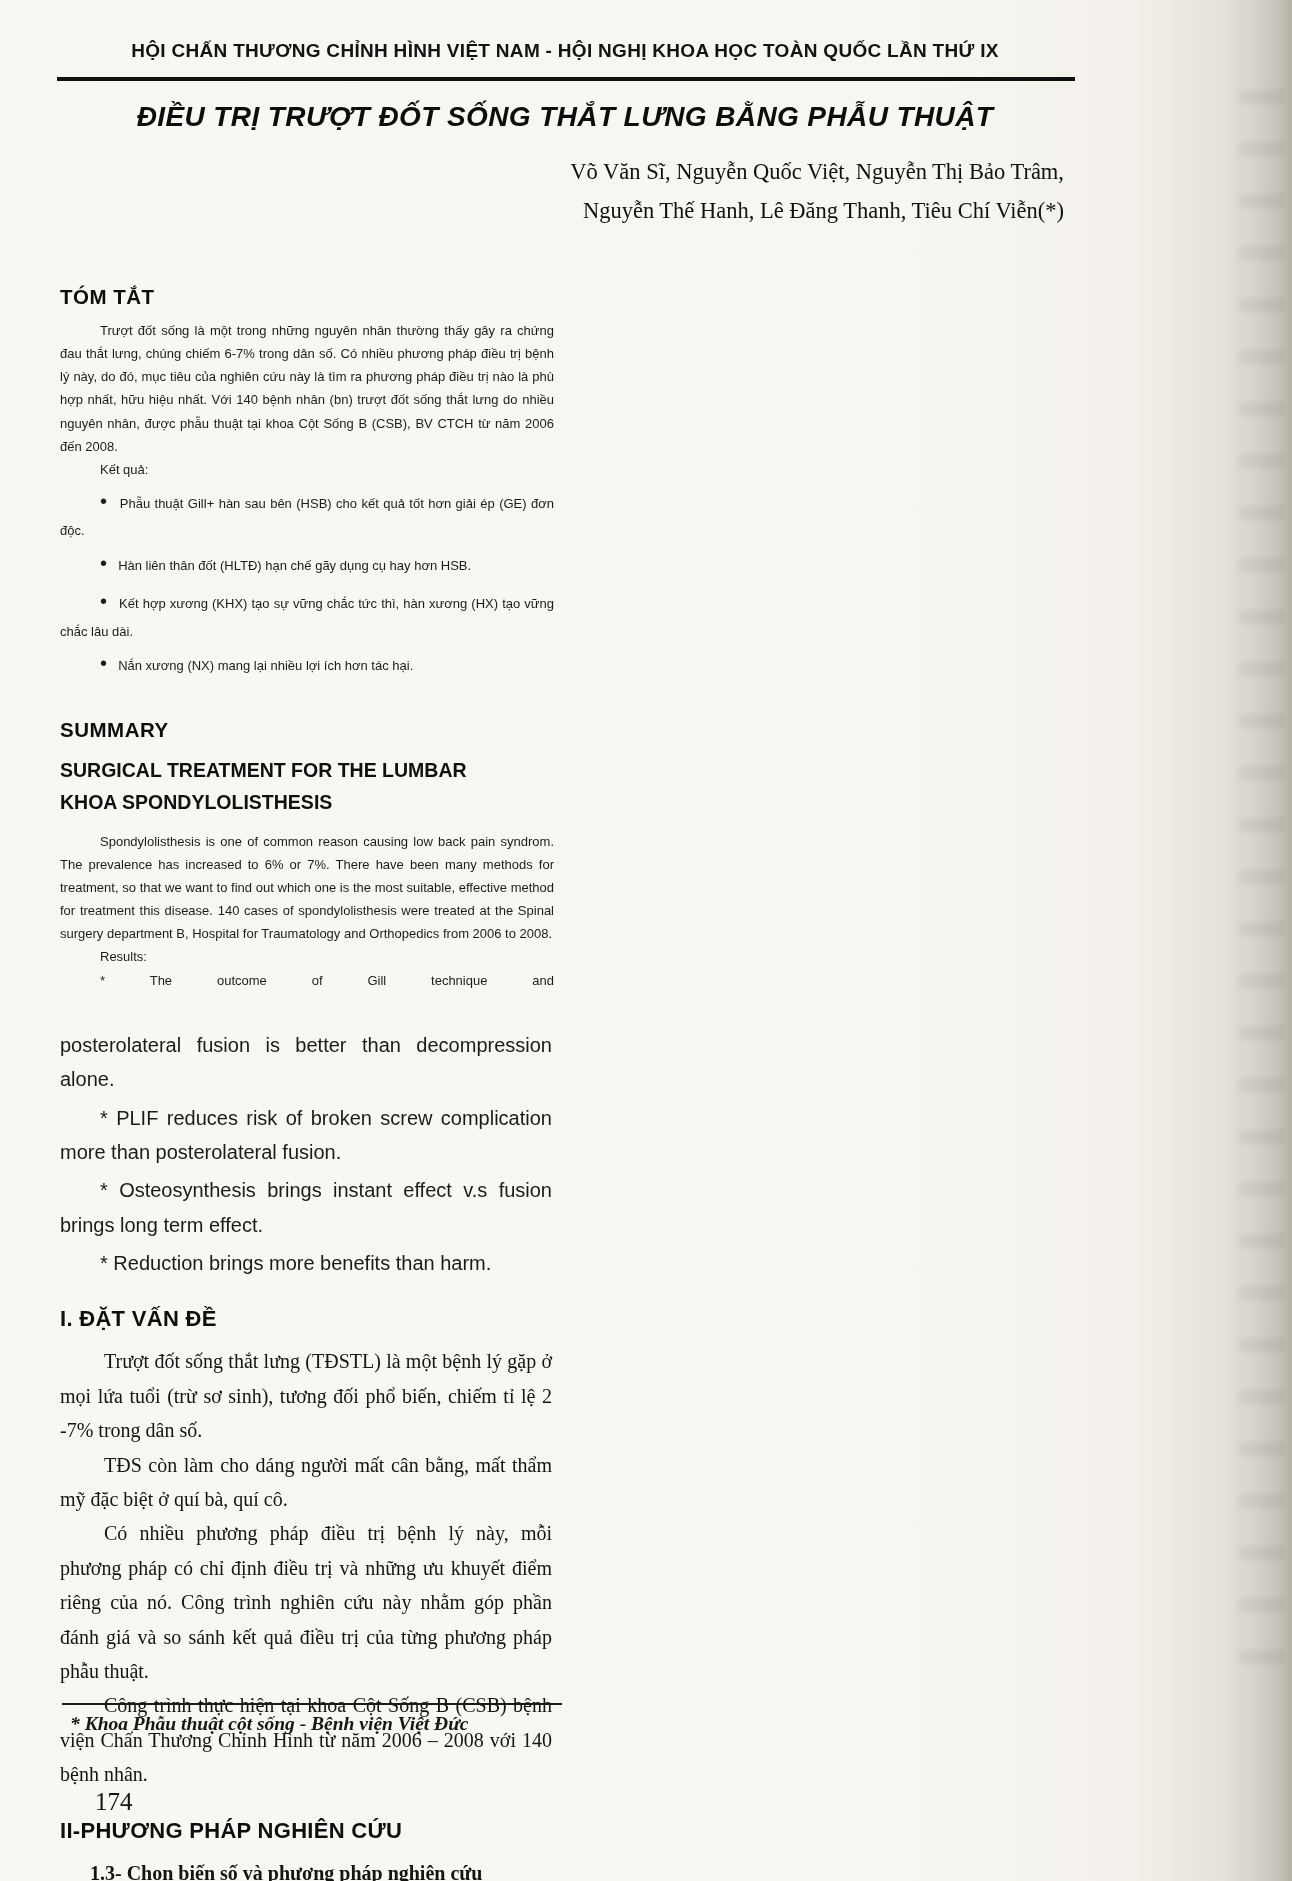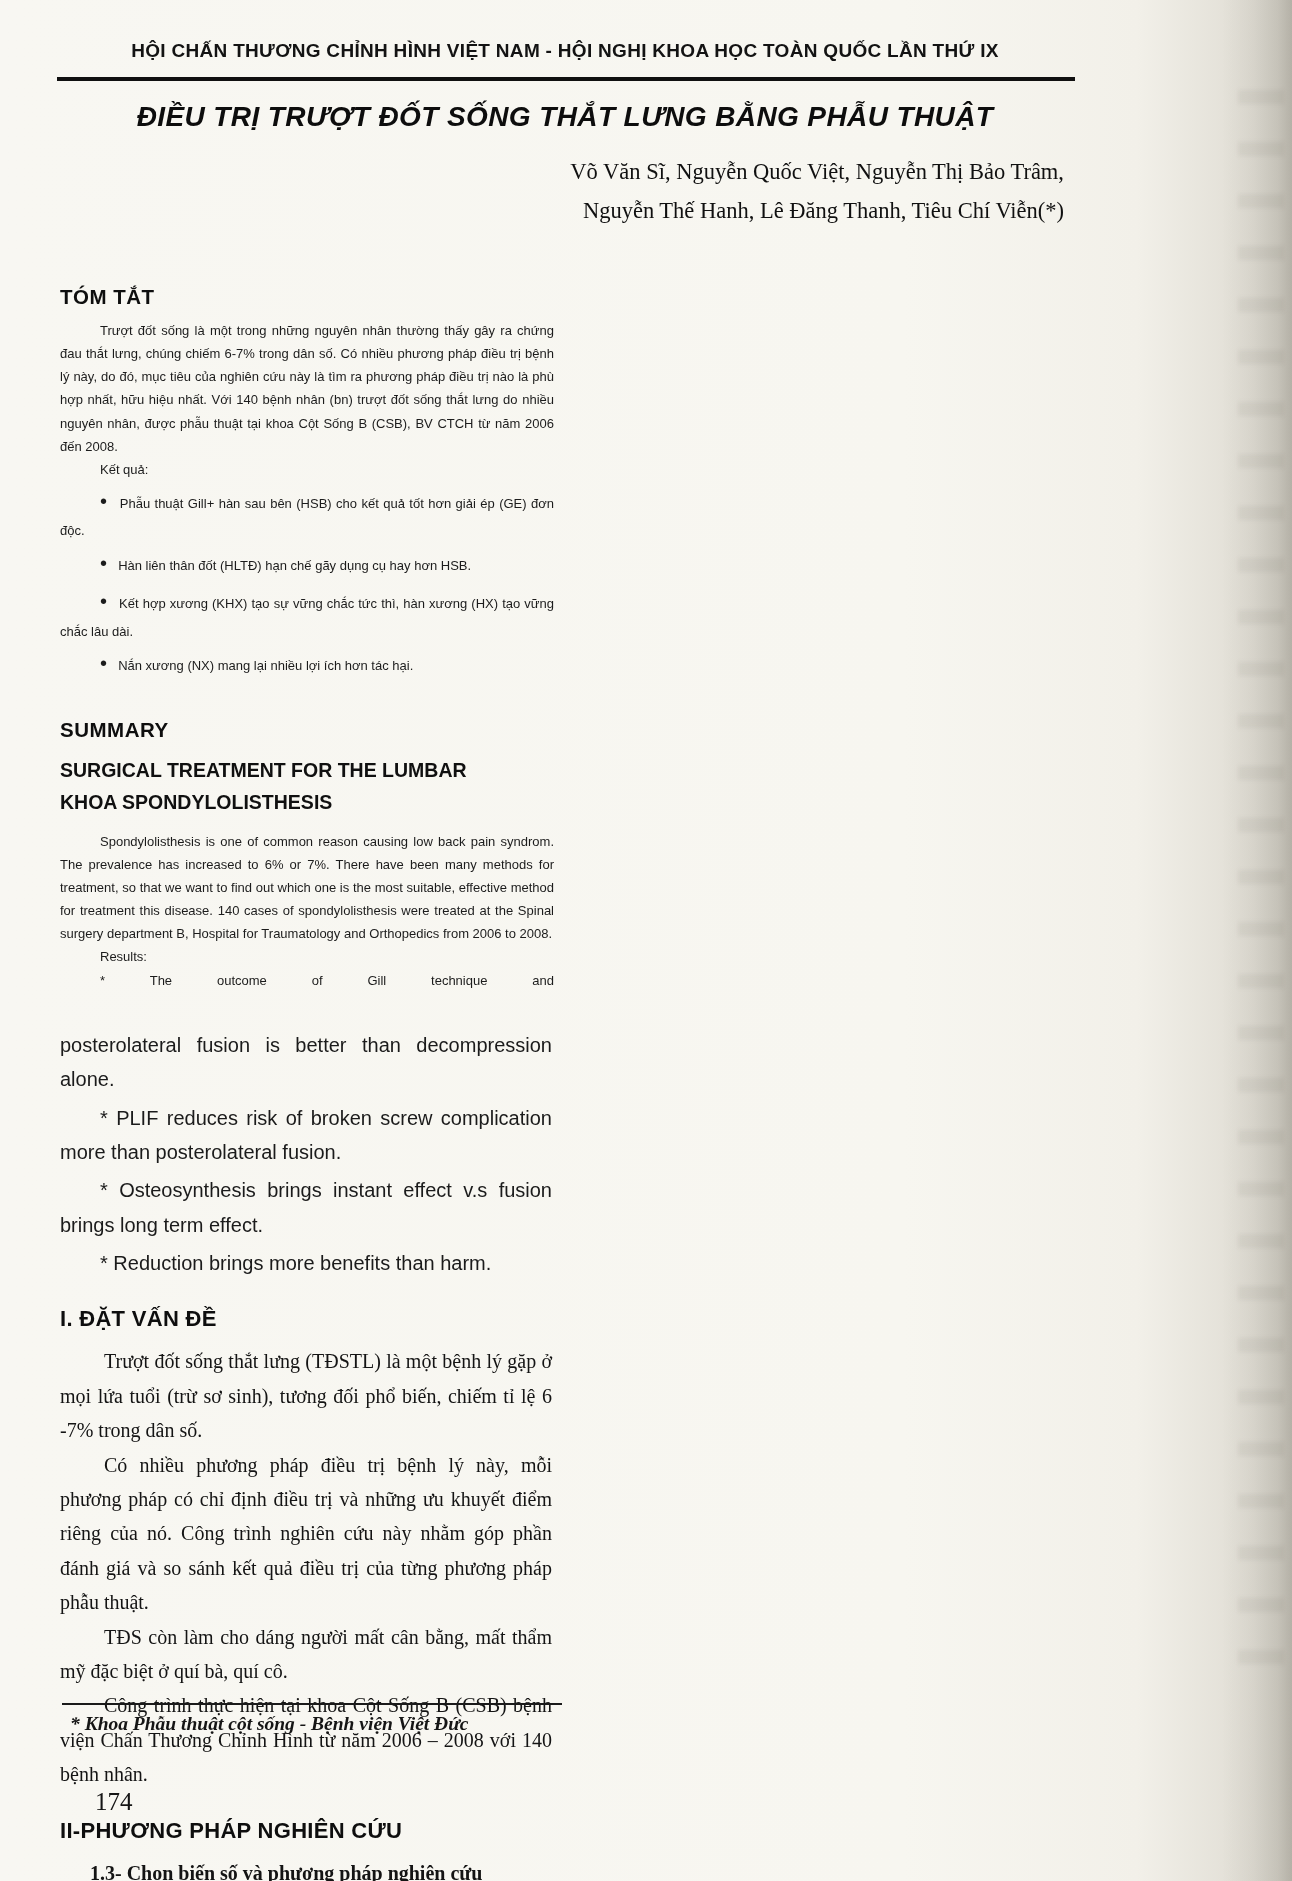--- a/index.html
+++ b/index.html
@@ -148,23 +148,23 @@
       <p class="para indent stretch">*  The outcome of Gill technique and</p>
     </div>
 
     <div class="col col-right">
       <p class="para">posterolateral fusion is better than decompression alone.</p>
       <p class="para star">*  PLIF reduces risk of broken screw complication more than posterolateral fusion.</p>
       <p class="para star">*  Osteosynthesis brings instant effect v.s fusion brings long term effect.</p>
       <p class="para star">* Reduction brings more benefits than harm.</p>
 
       <h2 class="h-sans section-heading">I. ĐẶT VẤN ĐỀ</h2>
-      <p class="para serif indent2">Trượt đốt sống thắt lưng (TĐSTL) là một bệnh lý gặp ở mọi lứa tuổi (trừ sơ sinh), tương đối phổ biến, chiếm tỉ lệ 6 -7% trong dân số.</p>
+      <p class="para serif indent2">Trượt đốt sống thắt lưng (TĐSTL) là một bệnh lý gặp ở mọi lứa tuổi (trừ sơ sinh), tương đối phổ biến, chiếm tỉ lệ 2 -7% trong dân số.</p>
+      <p class="para serif indent2">TĐS còn làm cho dáng người mất cân bằng, mất thẩm mỹ đặc biệt ở quí bà, quí cô.</p>
       <p class="para serif indent2">Có nhiều phương pháp điều trị bệnh lý này, mỗi phương pháp có chỉ định điều trị và những ưu khuyết điểm riêng của nó. Công trình nghiên cứu này nhằm góp phần  đánh giá và so sánh kết quả điều trị của từng phương pháp phẫu thuật.</p>
-      <p class="para serif indent2">TĐS còn làm cho dáng người mất cân bằng, mất thẩm mỹ đặc biệt ở quí bà, quí cô.</p>
       <p class="para serif indent2">Công trình thực hiện tại khoa Cột Sống B (CSB) bệnh viện Chấn Thương Chỉnh Hình từ năm 2006 – 2008 với 140 bệnh nhân.</p>
 
       <h2 class="h-sans section-heading">II-PHƯƠNG PHÁP NGHIÊN CỨU</h2>
       <p class="para serif bold sub21">1.3- Chọn biến số và phương pháp nghiên cứu</p>
       <p class="para serif sbullet">Các trường hợp TĐSTL có triệu chứng, điều trị bảo tồn 6-12 tuần thất bại.</p>
       <p class="para serif sbullet">Tuổi từ 16 đến 80.</p>
     </div>
 
   </div>
 

